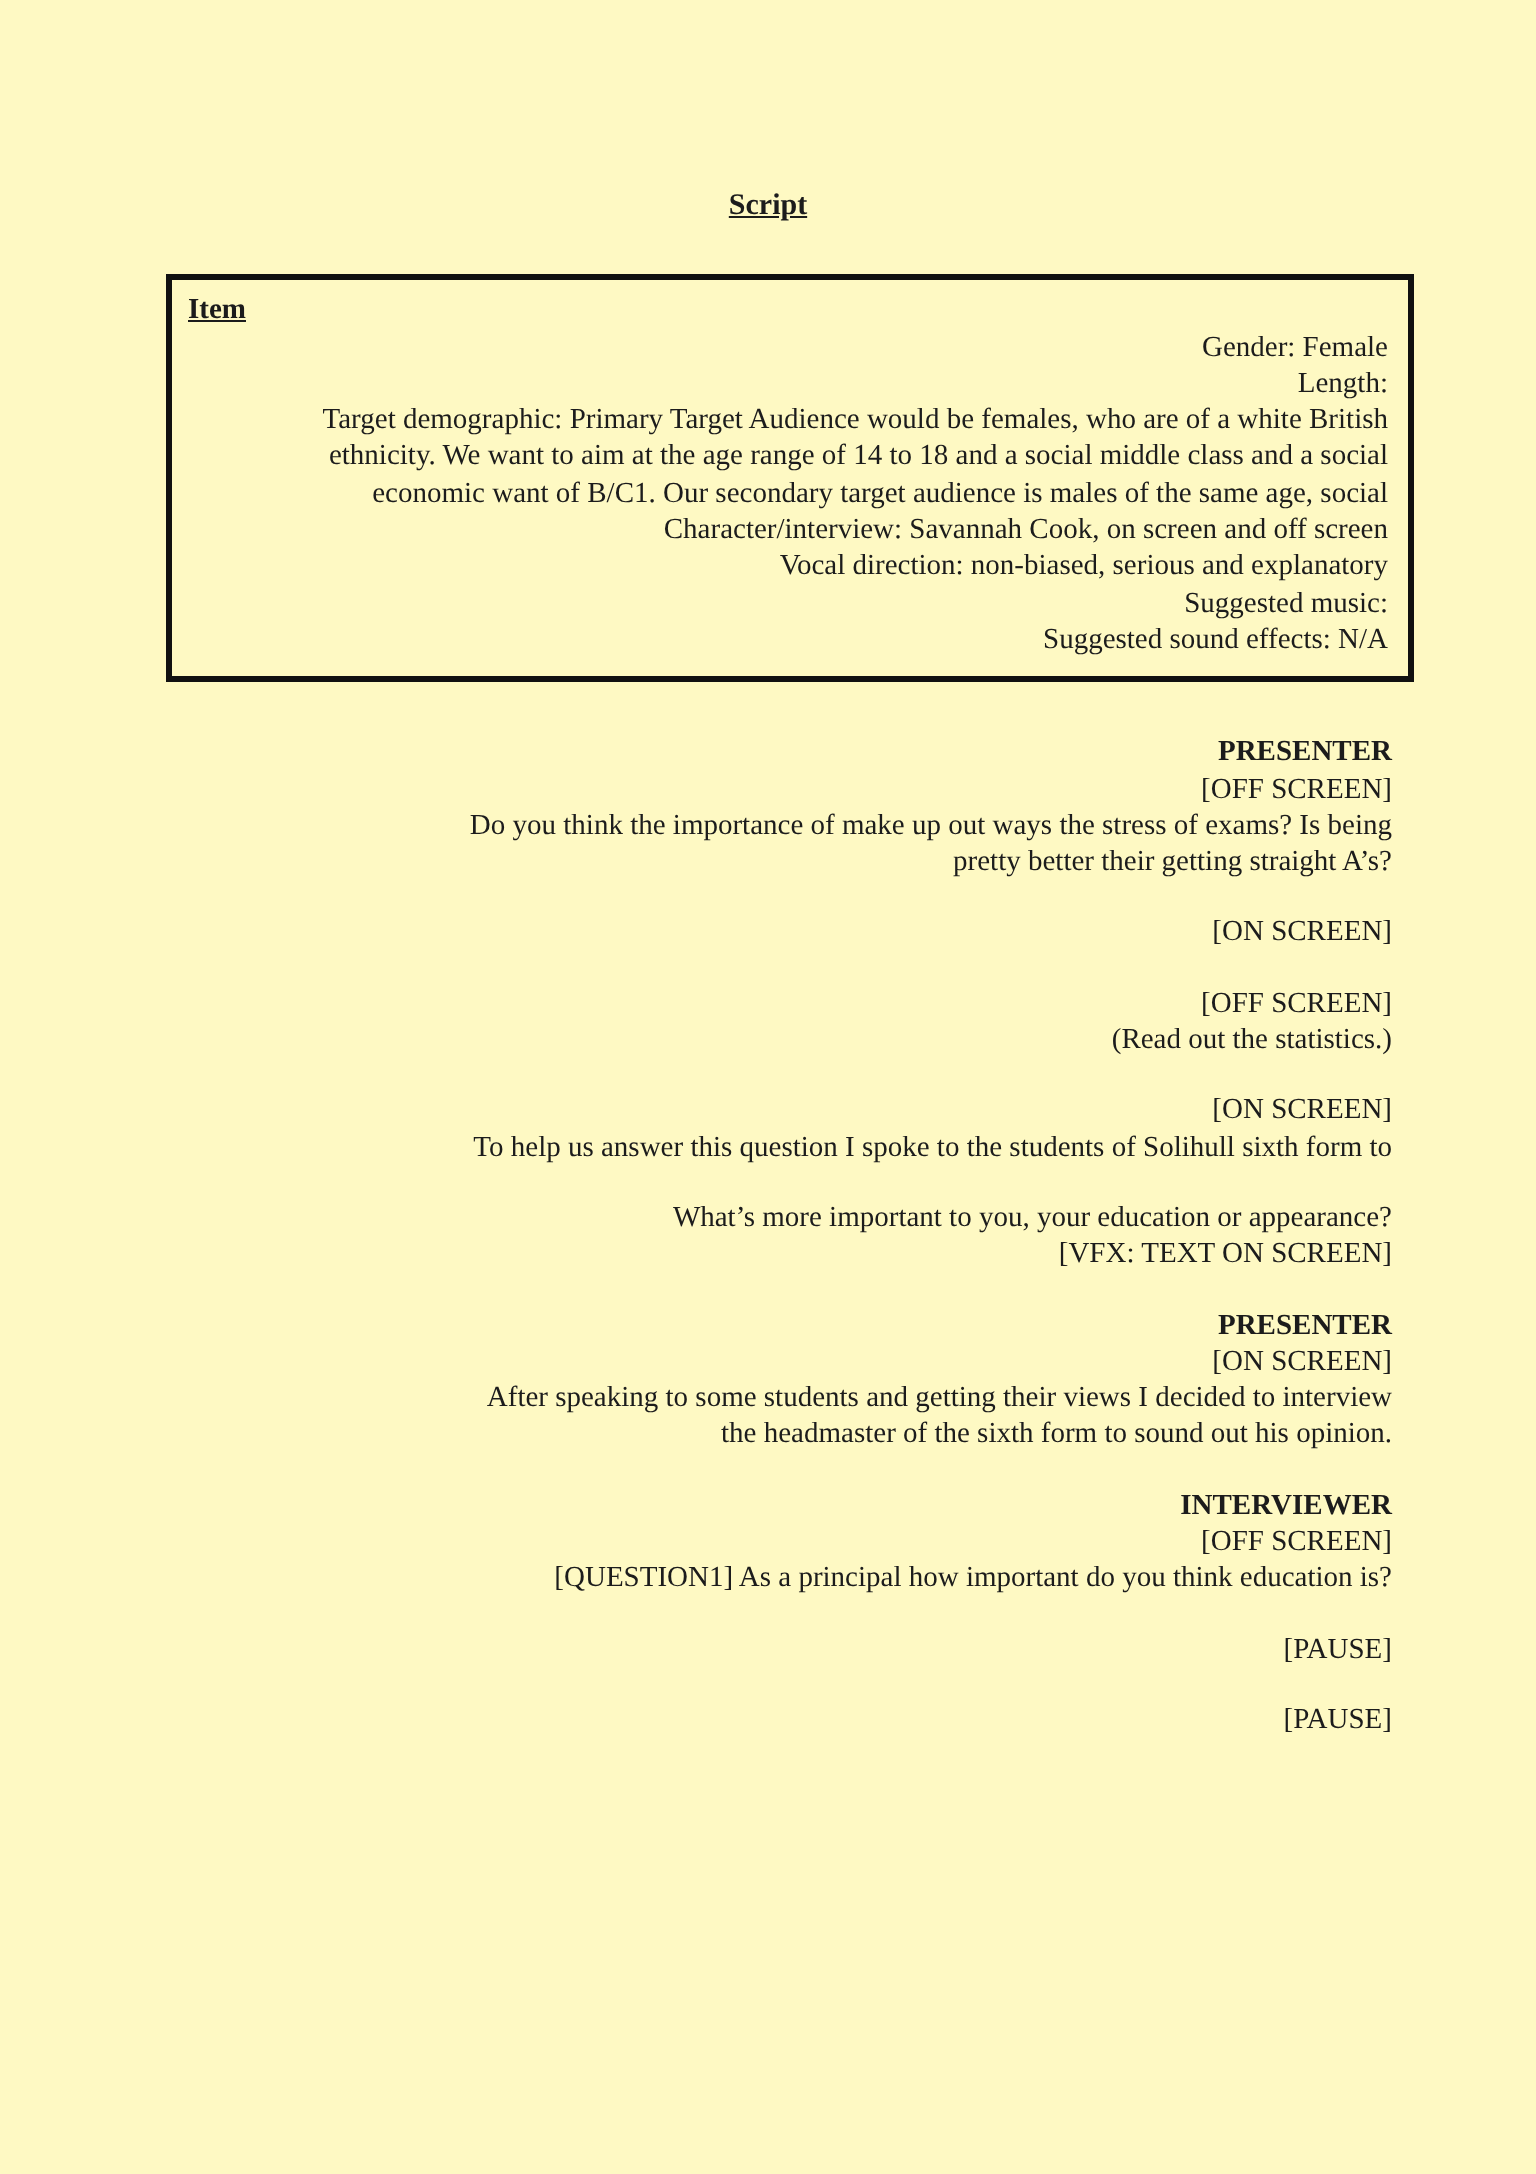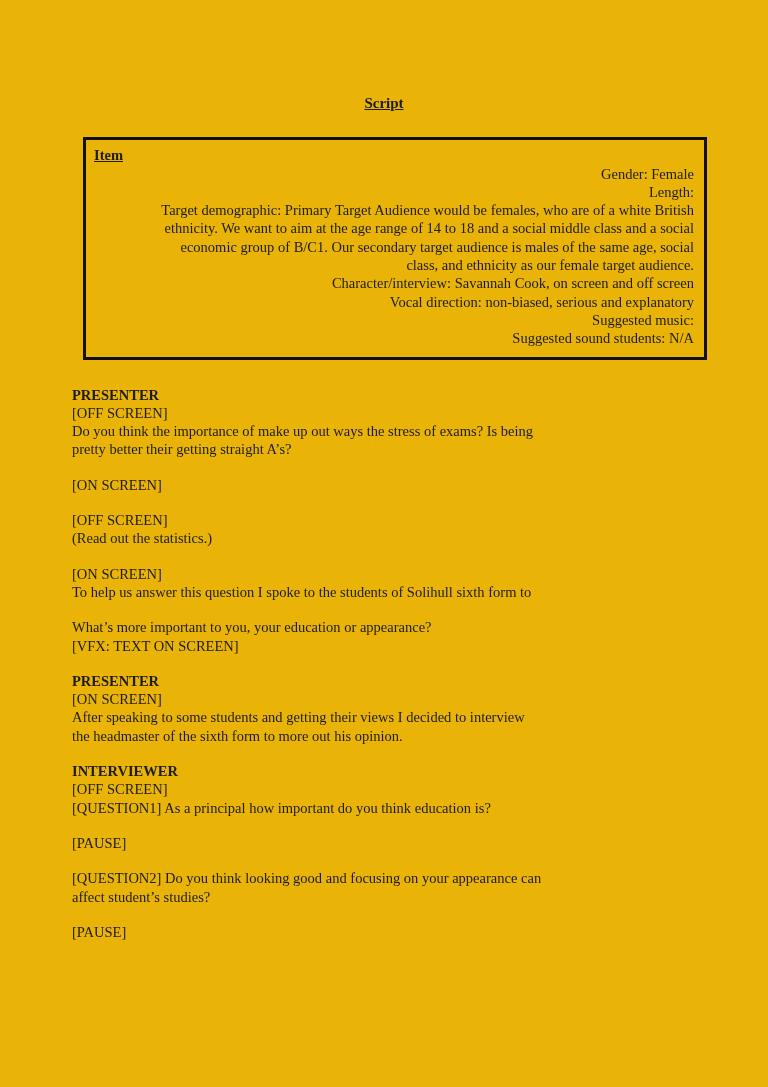--- a/index.html
+++ b/index.html
@@ -5,21 +5,21 @@
   html, body {
     margin: 0;
     padding: 0;
     background: #ffffff;
   }
   .page {
     position: relative;
     width: 768px;
     height: 1087px;
     margin: 0;
-    background: #eab308;
+    background: #fef9c3;
     color: #1c1c1c;
     font-family: "Liberation Serif", "DejaVu Serif", serif;
     font-size: 14.5px;
     line-height: 18.3px;
     overflow: hidden;
   }
   .doc-title {
     margin: 94px 0 0 0;
     text-align: center;
     font-size: 15px;
@@ -41,21 +41,21 @@
     font-family: Liberation Serif, serif;
   }
   .box-line {
     white-space: normal;
     text-align: right;
   }
   .script-body {
     margin-top: 26px;
     margin-left: 72px;
     width: 624px;
-    text-align: left;
+    text-align: right;
   }
   .block {
     margin: 0 0 17px 0;
   }
   .block-heading {
     font-weight: bold;
   }
   .block-line {
     white-space: normal;
   }
@@ -66,26 +66,25 @@
 <div class="page">
 
   <h1 class="doc-title">Script</h1>
 
   <div class="info-box">
     <div class="box-heading">Item</div>
     <div class="box-line">Gender: Female</div>
     <div class="box-line">Length:</div>
     <div class="box-line">Target demographic: Primary Target Audience would be females, who are of a white British</div>
     <div class="box-line">ethnicity. We want to aim at the age range of 14 to 18 and a social middle class and a social</div>
-    <div class="box-line">economic group of B/C1. Our secondary target audience is males of the same age, social</div>
-    <div class="box-line">class, and ethnicity as our female target audience.</div>
+    <div class="box-line">economic want of B/C1. Our secondary target audience is males of the same age, social</div>
     <div class="box-line">Character/interview: Savannah Cook, on screen and off screen</div>
     <div class="box-line">Vocal direction: non-biased, serious and explanatory</div>
     <div class="box-line">Suggested music:</div>
-    <div class="box-line">Suggested sound students: N/A</div>
+    <div class="box-line">Suggested sound effects: N/A</div>
   </div>
 
   <div class="script-body">
 
     <div class="block">
       <div class="block-heading">PRESENTER</div>
       <div class="block-line">[OFF SCREEN]</div>
       <div class="block-line">Do you think the importance of make up out ways the stress of exams? Is being</div>
       <div class="block-line">pretty better their getting straight A’s?</div>
     </div>
@@ -106,36 +105,32 @@
 
     <div class="block">
       <div class="block-line">What’s more important to you, your education or appearance?</div>
       <div class="block-line">[VFX: TEXT ON SCREEN]</div>
     </div>
 
     <div class="block">
       <div class="block-heading">PRESENTER</div>
       <div class="block-line">[ON SCREEN]</div>
       <div class="block-line">After speaking to some students and getting their views I decided to interview</div>
-      <div class="block-line">the headmaster of the sixth form to more out his opinion.</div>
+      <div class="block-line">the headmaster of the sixth form to sound out his opinion.</div>
     </div>
 
     <div class="block">
       <div class="block-heading">INTERVIEWER</div>
       <div class="block-line">[OFF SCREEN]</div>
       <div class="block-line">[QUESTION1] As a principal how important do you think education is?</div>
     </div>
 
     <div class="block">
       <div class="block-line">[PAUSE]</div>
     </div>
 
-    <div class="block">
-      <div class="block-line">[QUESTION2] Do you think looking good and focusing on your appearance can</div>
-      <div class="block-line">affect student’s studies?</div>
-    </div>
 
     <div class="block">
       <div class="block-line">[PAUSE]</div>
     </div>
 
   </div>
 </div>
 
 </body></html>

